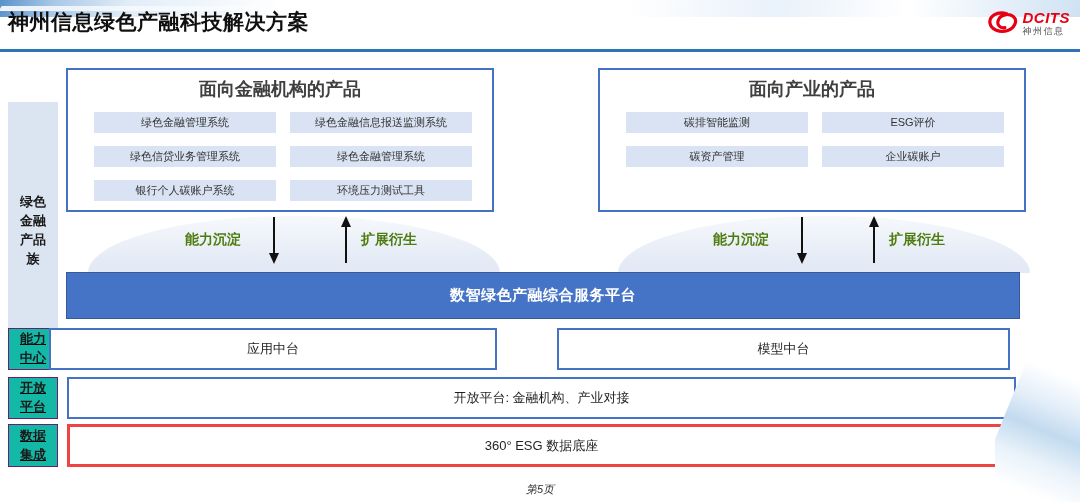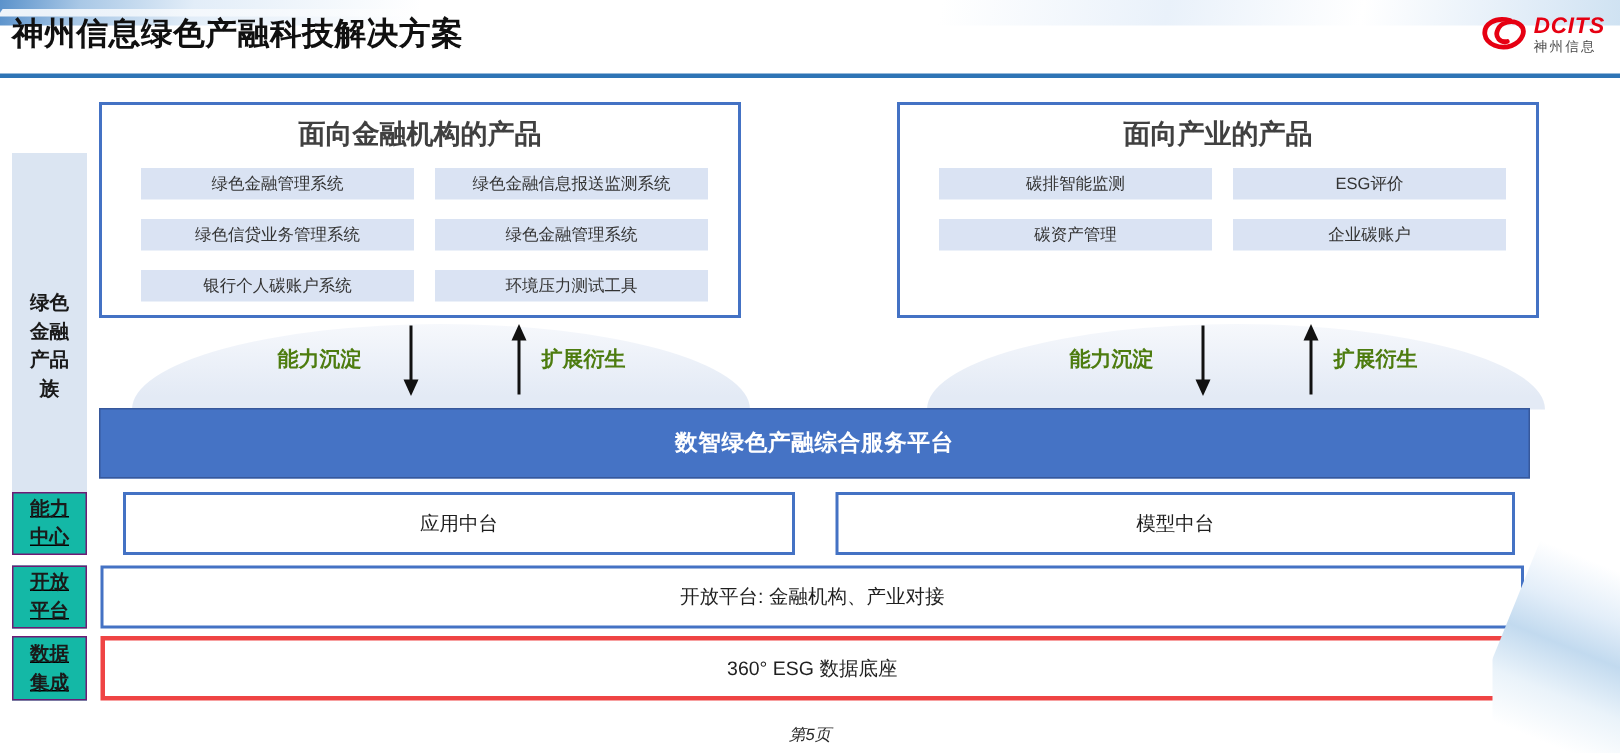--- a/index.html
+++ b/index.html
@@ -73,21 +73,21 @@
     display:flex; align-items:center; justify-content:center;
     color:#ffffff; font-weight:bold; font-size:15px; letter-spacing:.5px;
   }
   
   .mid-box, .wide-box {
     position:absolute; box-sizing:border-box; background:#ffffff;
     display:flex; align-items:center; justify-content:center;
     font-size:13px; color:#1f1f1f;
   }
   .mid-box { top:328px; height:42px; border:2px solid #4472c4; }
-  .mid-box.a { left:82px; width:448px; }
+  .mid-box.a { left:49px; width:448px; }
   .mid-box.b { left:557px; width:453px; }
   .wide-box.open-box { left:67px; top:377px; width:949px; height:42px; border:2px solid #4472c4; }
   .wide-box.data-box { left:67px; top:424px; width:949px; height:43px; border:3px solid #ef4444; }
   
   .footer-page { position:absolute; left:0; right:0; top:482px; text-align:center; font-style:italic; font-size:11px; color:#2b2b2b; }
   .corner-fan { position:absolute; right:0; bottom:0; width:85px; height:180px; overflow:hidden; pointer-events:none; }
   .fan-inner {
     position:absolute; left:32px; top:38px; width:170px; height:270px;
     transform:rotate(22deg); transform-origin:top left;
     background:linear-gradient(to bottom,#ffffff 0%,#e3eef9 12%,#c2daef 22%,#eaf3fa 34%,

